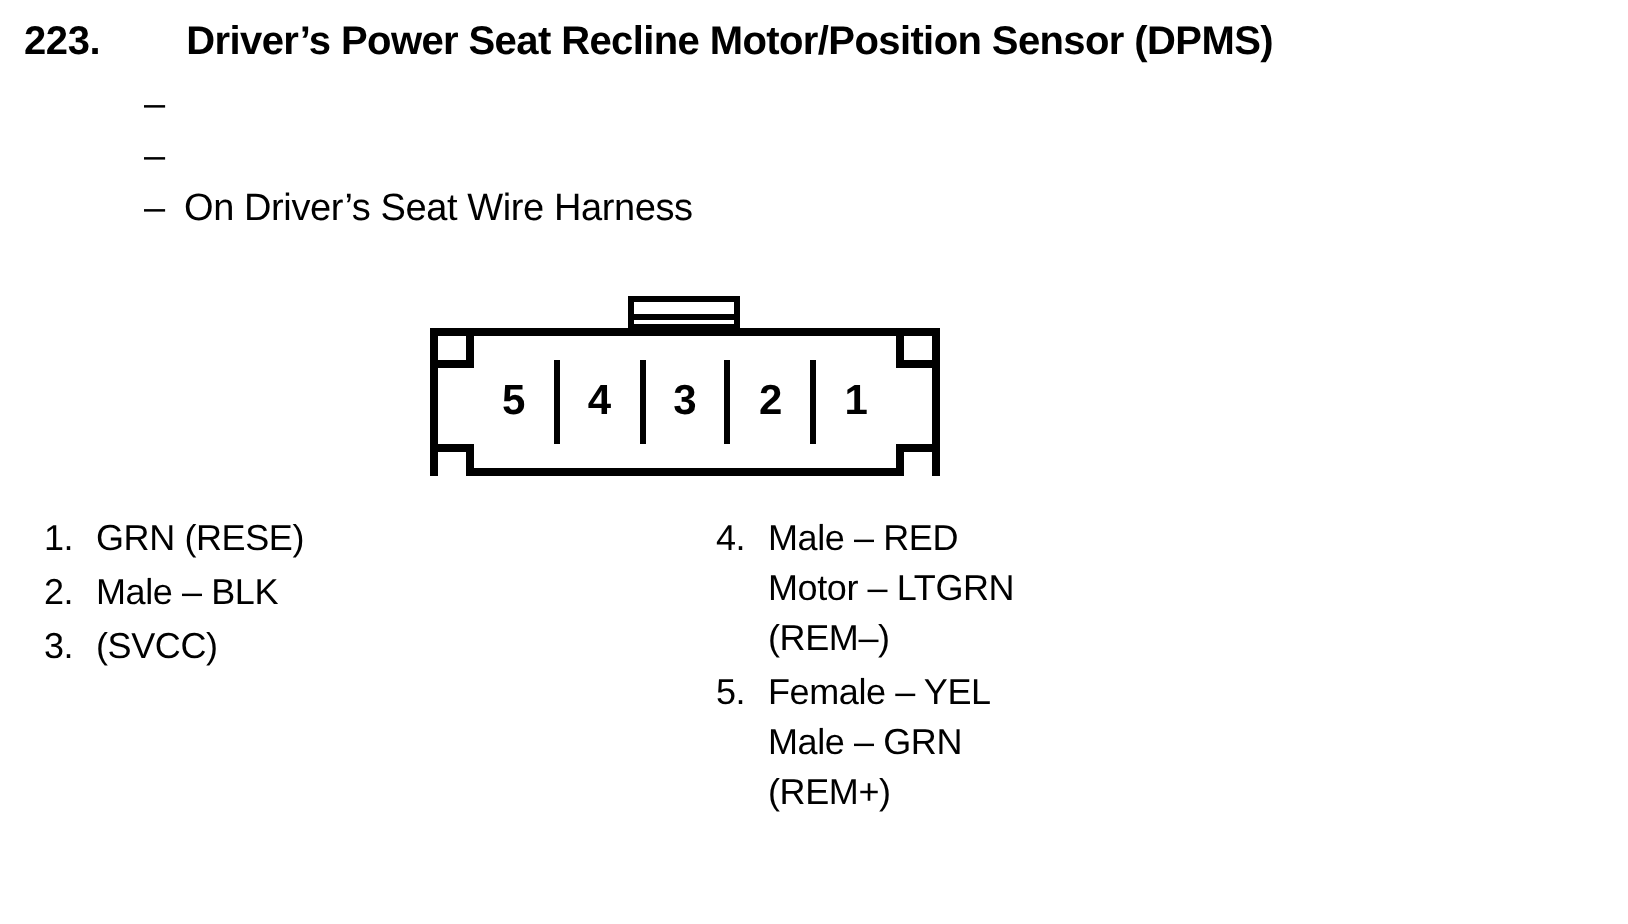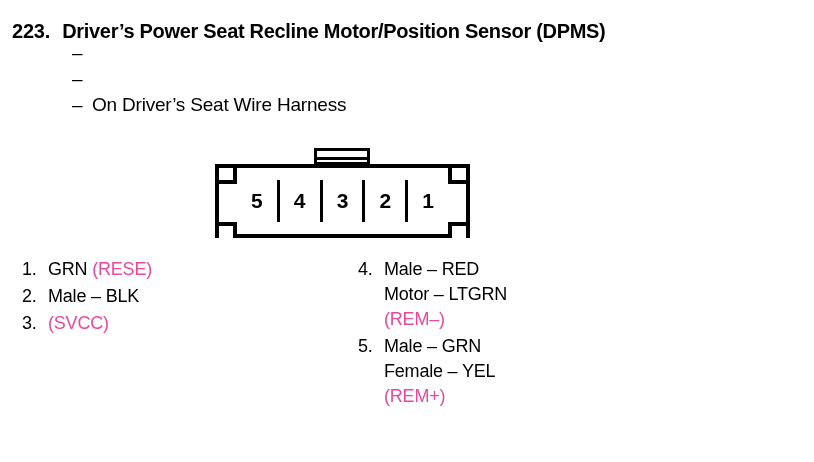--- a/index.html
+++ b/index.html
@@ -13,34 +13,35 @@
     position: relative;
     font-family: "Liberation Sans", sans-serif;
     color: #000000;
     overflow: hidden;
   }
 
   
   .title-row {
     position: absolute;
     left: 12px;
-    top: 20px;
+    top: 10px;
     display: flex;
     align-items: baseline;
   }
   .title-num {
     font-size: 20px;
     font-weight: bold;
     letter-spacing: -0.2px;
     margin-right: 12px;
   }
   .title-text {
     font-size: 20px;
     font-weight: bold;
     letter-spacing: -0.3px;
+    margin-left: 31px;
   }
 
   
   .bullets {
     position: absolute;
     left: 72px;
     top: 40px;
   }
   .bullet {
     display: flex;
@@ -150,21 +151,21 @@
     align-items: flex-start;
     margin-bottom: 2px;
   }
   .entry-num {
     width: 26px;
     flex: 0 0 26px;
     text-align: left;
   }
   .entry-lines { flex: 1 1 auto; }
   .entry-line { white-space: nowrap; }
-  .blue { color: #ec4899; }
+  .blue { color: #000000; }
 </style>
 </head>
 <body>
 
 <div class="title-row">
   <span class="title-num">223.</span>
   <span class="title-text">Driver’s Power Seat Recline Motor/Position Sensor (DPMS)</span>
 </div>
 
 <div class="bullets">
@@ -229,19 +230,19 @@
     <span class="entry-lines">
       <div class="entry-line">Male – RED</div>
       <div class="entry-line">Motor – LTGRN</div>
       <div class="entry-line blue">(REM–)</div>
     </span>
   </div>
 
   <div class="entry">
     <span class="entry-num">5.</span>
     <span class="entry-lines">
+      <div class="entry-line">Female – YEL</div>
       <div class="entry-line">Male – GRN</div>
-      <div class="entry-line">Female – YEL</div>
       <div class="entry-line blue">(REM+)</div>
     </span>
   </div>
 
 </div>
 
 </body></html>

